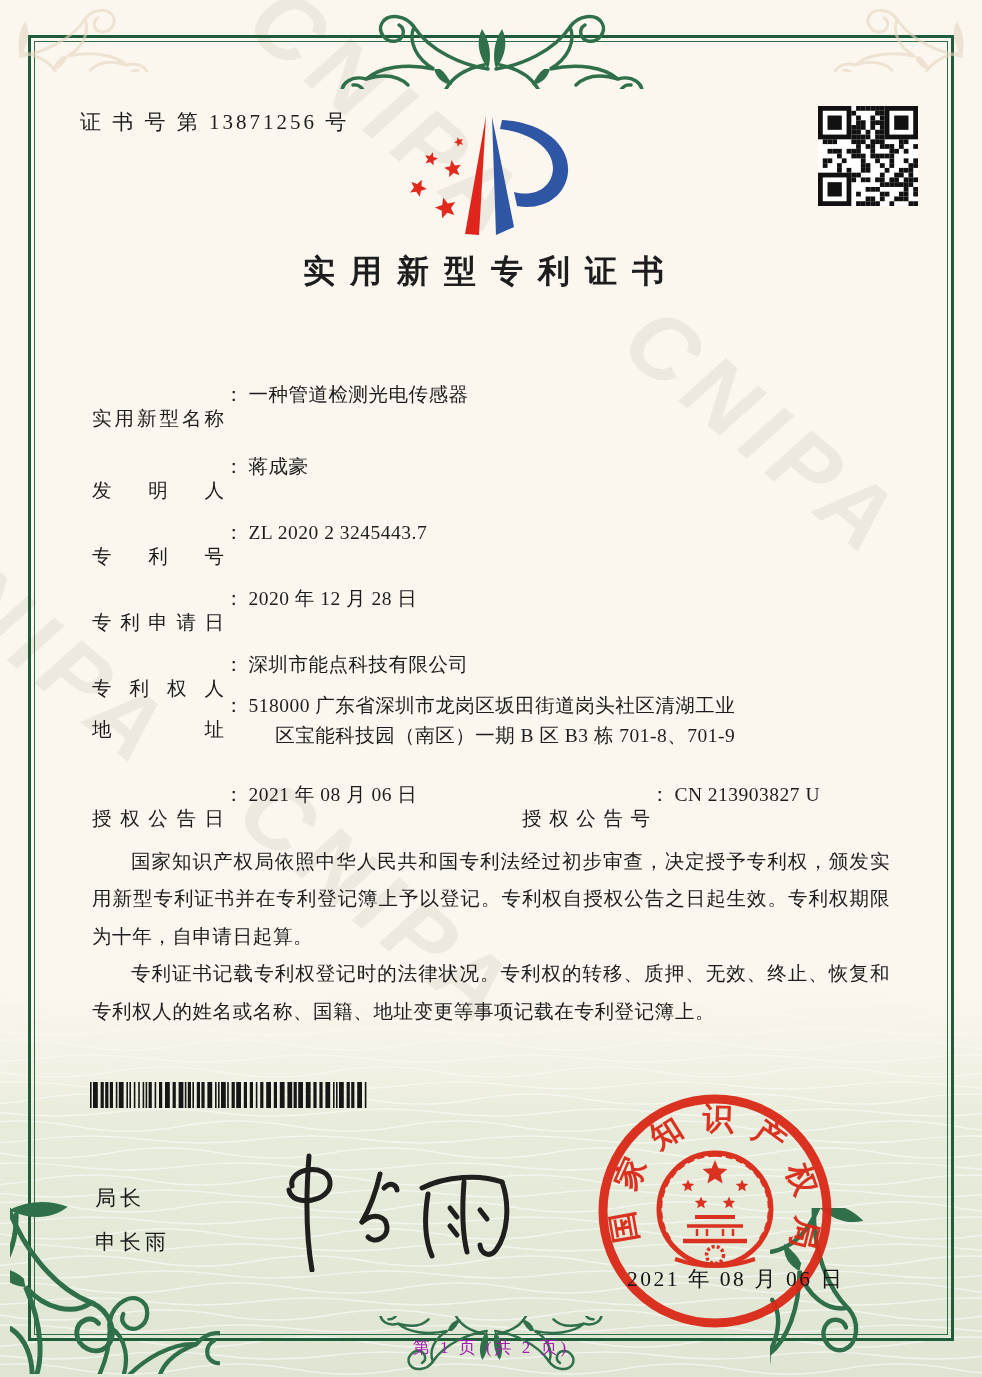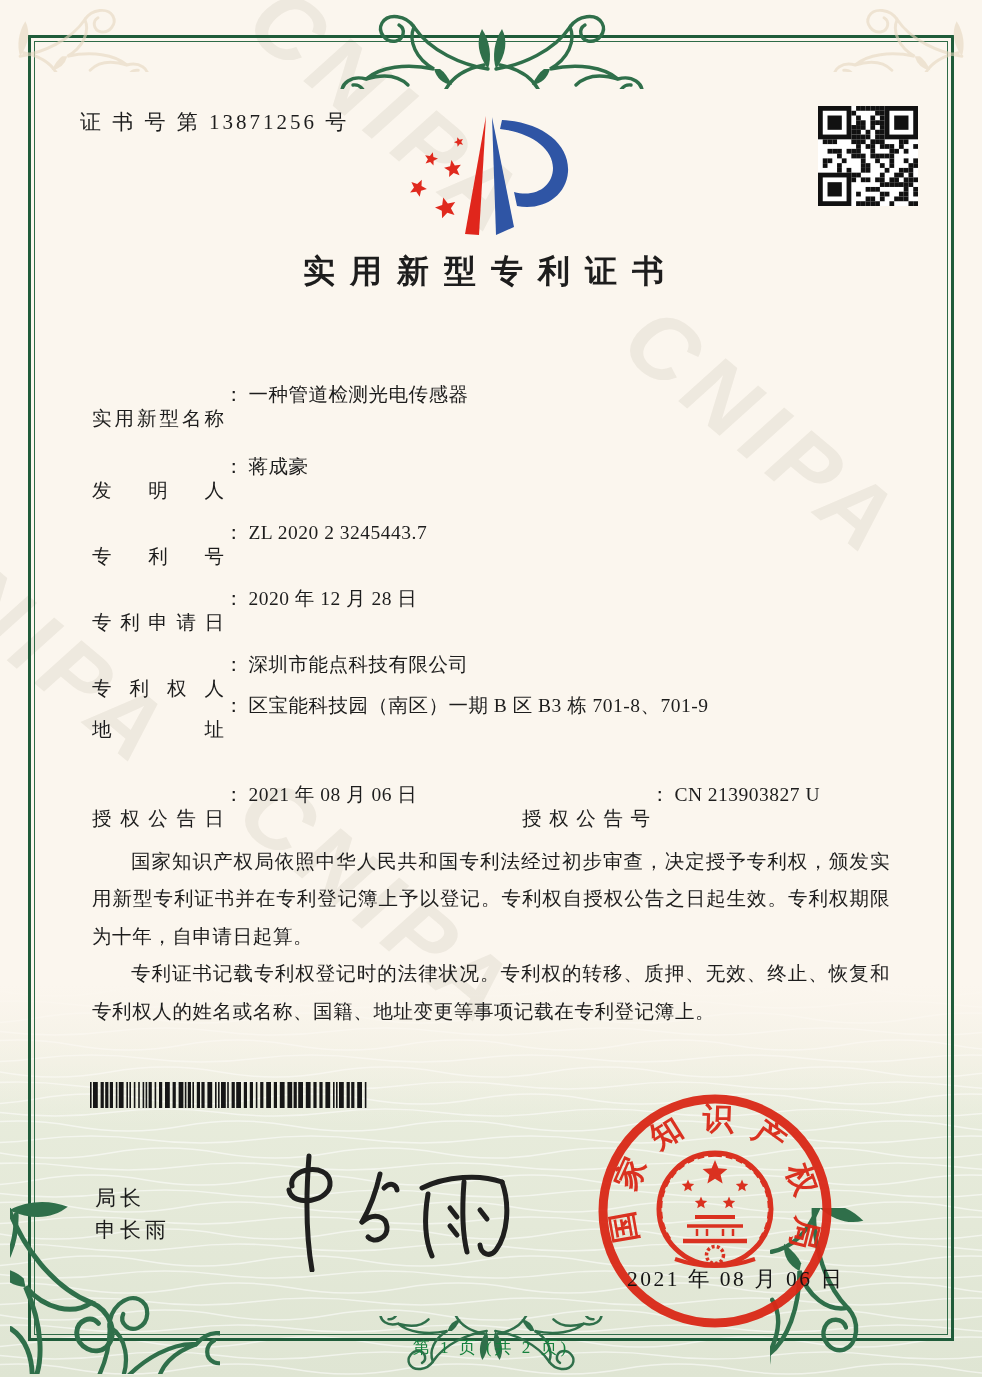--- a/index.html
+++ b/index.html
@@ -35,27 +35,27 @@
   .grant-group2{position:absolute;left:430px;top:0;}
   
   .body-text{position:absolute;left:92px;top:831px;width:798px;font-size:19.5px;line-height:1.92;
              text-align:justify;z-index:2;margin-top:12px;}
   .body-text p{margin:0;text-indent:2em;letter-spacing:.6px;}
   
   .barcode{position:absolute;left:90px;top:1082px;z-index:2;}
   
   .officer{position:absolute;left:95px;top:1184px;z-index:3;
            font-family:"Liberation Sans","DejaVu Sans",sans-serif;font-size:21px;letter-spacing:4px;color:#1b1b1b;}
-  .officer div{margin-bottom:4px;}
+  .officer div{margin-bottom:16px;}
   .signature{position:absolute;left:262px;top:1152px;z-index:3;}
   
   .seal{position:absolute;left:555px;top:1051px;z-index:3;opacity:.95;}
   .seal-date{position:absolute;left:627px;top:1264px;z-index:4;font-size:21.5px;letter-spacing:2.5px;color:#141414;white-space:nowrap;}
   .page-footer{position:absolute;left:0;top:1336px;width:100%;text-align:center;font-size:17px;
-               letter-spacing:3px;z-index:2;color:#15803d;}
+               letter-spacing:3px;z-index:2;color:#a21caf;}
 </style>
 </head>
 <body>
 
 <div class="page">
 
   <svg width="0" height="0" style="position:absolute" aria-hidden="true">
     <defs>
       <g id="flo" fill="none" stroke="currentColor" stroke-width="3.4" stroke-linecap="round">
         <path d="M4,62 C30,58 62,44 78,20 C84,34 76,52 58,62 C86,56 112,60 126,72 C106,66 92,70 84,78"></path>
@@ -329,21 +329,21 @@
   <div class="frow" style="top:584px">
     <span class="flabel">专利申请日</span><span class="fcolon">：</span>
     <span class="fval">2020 年 12 月 28 日</span>
   </div>
   <div class="frow" style="top:650px">
     <span class="flabel">专利权人</span><span class="fcolon">：</span>
     <span class="fval">深圳市能点科技有限公司</span>
   </div>
   <div class="frow" style="top:691px">
     <span class="flabel">地址</span><span class="fcolon">：</span>
-    <span class="fval"><span style="display:block">区宝能科技园（南区）一期 B 区 B3 栋 701-8、701-9</span></span>
+    <span class="fval"><span style="display:block">518000 广东省深圳市龙岗区坂田街道岗头社区清湖工业</span><span style="display:block">区宝能科技园（南区）一期 B 区 B3 栋 701-8、701-9</span></span>
   </div>
   <div class="frow" style="top:780px">
     <span>
       <span class="flabel">授权公告日</span><span class="fcolon">：</span>
       <span class="fval">2021 年 08 月 06 日</span>
     </span>
     <span class="grant-group2">
       <span class="flabel" style="width:128px">授权公告号</span><span class="fcolon">：</span>
       <span class="fval">CN 213903827 U</span>
     </span>

